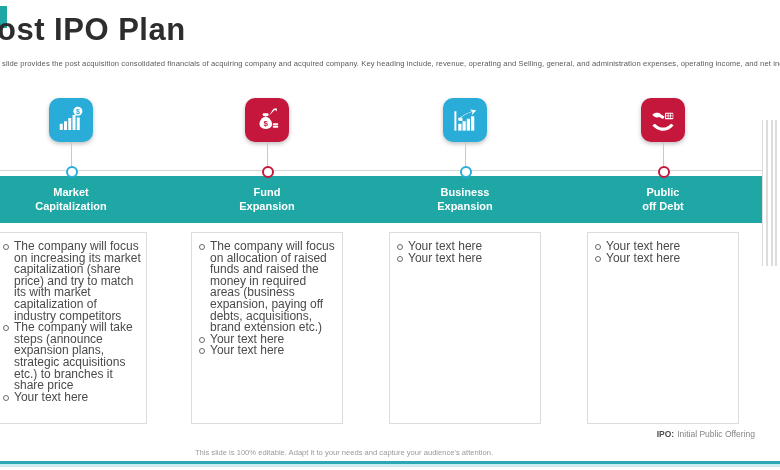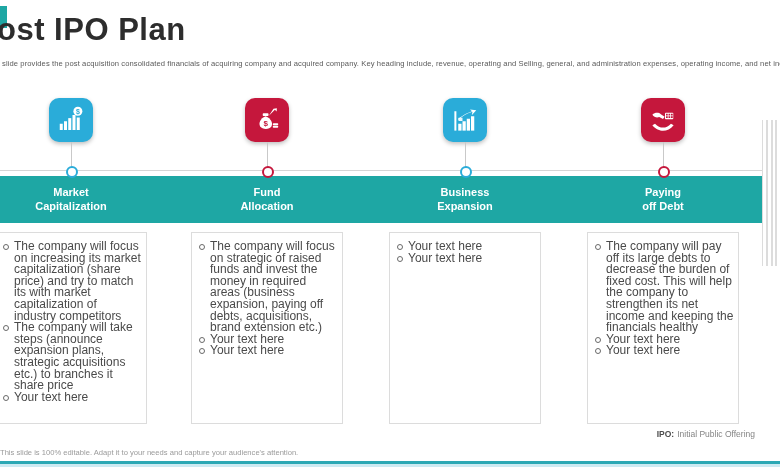--- a/index.html
+++ b/index.html
@@ -38,21 +38,21 @@
                   color:#4a4a4a;}
   .marker{position:absolute;left:1px;top:3px;width:4px;height:4px;border:1px solid #6a6a6a;
           border-radius:50%;display:inline-block;}
 
   .stripes{position:absolute;left:762px;top:120px;width:18px;height:146px;
            background:repeating-linear-gradient(90deg,#dcdcdc 0,#dcdcdc 1.5px,#ffffff 1.5px,#ffffff 4.5px);}
 
   .ipo-note{position:absolute;right:25px;top:429px;font-size:8.5px;color:#858585;}
   .ipo-note b{color:#4d4d4d;margin-right:3px;}
 
-  .footer-text{position:absolute;left:0;top:448px;width:688px;text-align:left;
+  .footer-text{position:absolute;left:0;top:448px;width:688px;text-align:center;
                font-size:7.6px;color:#9a9a9a;}
   .rule-teal{position:absolute;left:0;top:461px;width:780px;height:3px;background:#2CA8B4;}
   .rule-light{position:absolute;left:0;top:464px;width:780px;height:3px;background:#cdeaf2;}
 </style>
 </head>
 <body>
 
 <div class="slide">
   <div class="corner-accent"></div>
   <div class="title">ost IPO Plan</div>
@@ -97,24 +97,24 @@
               <path d="M13.5 8.6 L18.3 3.8 L19.7 5.2 L19.9 2.6 L17.2 3 Z"></path>
               <rect x="16.6" y="14.6" width="4.4" height="1.5" rx="0.7"></rect>
               <rect x="16.6" y="16.6" width="4.4" height="1.5" rx="0.7"></rect>
             </g>
             <text x="11" y="16.7" font-size="6.4" font-weight="bold" text-anchor="middle" fill="#C5173C">$</text>
           </svg>
         </div>
     <div class="vline"></div>
     <div class="node-circle" style="border-color: rgb(197, 23, 60);"></div>
     <div class="col-header">Fund
-Allocation</div>
+Expansion</div>
     <div class="content-box">
       <ul>
-            <li><span class="marker"></span><span>The company will focus on strategic of raised funds and invest the money in required areas (business expansion, paying off debts, acquisitions, brand extension etc.)</span></li>
+            <li><span class="marker"></span><span>The company will focus on allocation of raised funds and raised the money in required areas (business expansion, paying off debts, acquisitions, brand extension etc.)</span></li>
             <li><span class="marker"></span><span>Your text here</span></li>
             <li><span class="marker"></span><span>Your text here</span></li>
           </ul>
     </div>
   </div>
 
   <div class="column" style="left: 465px;">
     <div class="icon-box" style="background: rgb(42, 172, 217);">
           <svg viewBox="0 0 24 24">
             <g fill="#fff">
@@ -146,25 +146,24 @@
             <g fill="#fff">
               <path d="M3.5 7.8 C5.5 5.8 8.5 5.9 10.3 7.3 L13.3 9.4 L12 11.2 L9 9.6 C7.2 10.4 5 9.9 3.5 7.8 Z"></path>
               <rect x="13.6" y="6.2" width="6.6" height="5.2" rx="0.6"></rect>
               <path d="M14.4 7 h1.4 v1.4 h-1.4 Z M16.4 7 h1.4 v1.4 h-1.4 Z M18.4 7 h1.4 v1.4 h-1.4 Z M14.4 9 h1.4 v1.4 h-1.4 Z M16.4 9 h1.4 v1.4 h-1.4 Z M18.4 9 h1.4 v1.4 h-1.4 Z" fill="#C5173C"></path>
               <path d="M3.5 16.2 C6 19.4 9.5 20.6 12 20.6 C15 20.6 18.2 19.2 20.5 16.2 L18.4 14.9 C16.3 17 14.2 18 12 18 C9.8 18 7.7 17 5.6 14.9 Z"></path>
             </g>
           </svg>
         </div>
     <div class="vline"></div>
     <div class="node-circle" style="border-color: rgb(197, 23, 60);"></div>
-    <div class="col-header">Paying
+    <div class="col-header">Public
 off Debt</div>
     <div class="content-box">
       <ul>
-            <li><span class="marker"></span><span>The company will pay off its large debts to decrease the burden of fixed cost. This will help the company to strengthen its net income and keeping the financials healthy</span></li>
             <li><span class="marker"></span><span>Your text here</span></li>
             <li><span class="marker"></span><span>Your text here</span></li>
           </ul>
     </div>
   </div>
 </div>
   <div class="stripes"></div>
 
   <div class="ipo-note">
     <b>IPO:</b><span>Initial Public Offering</span>

